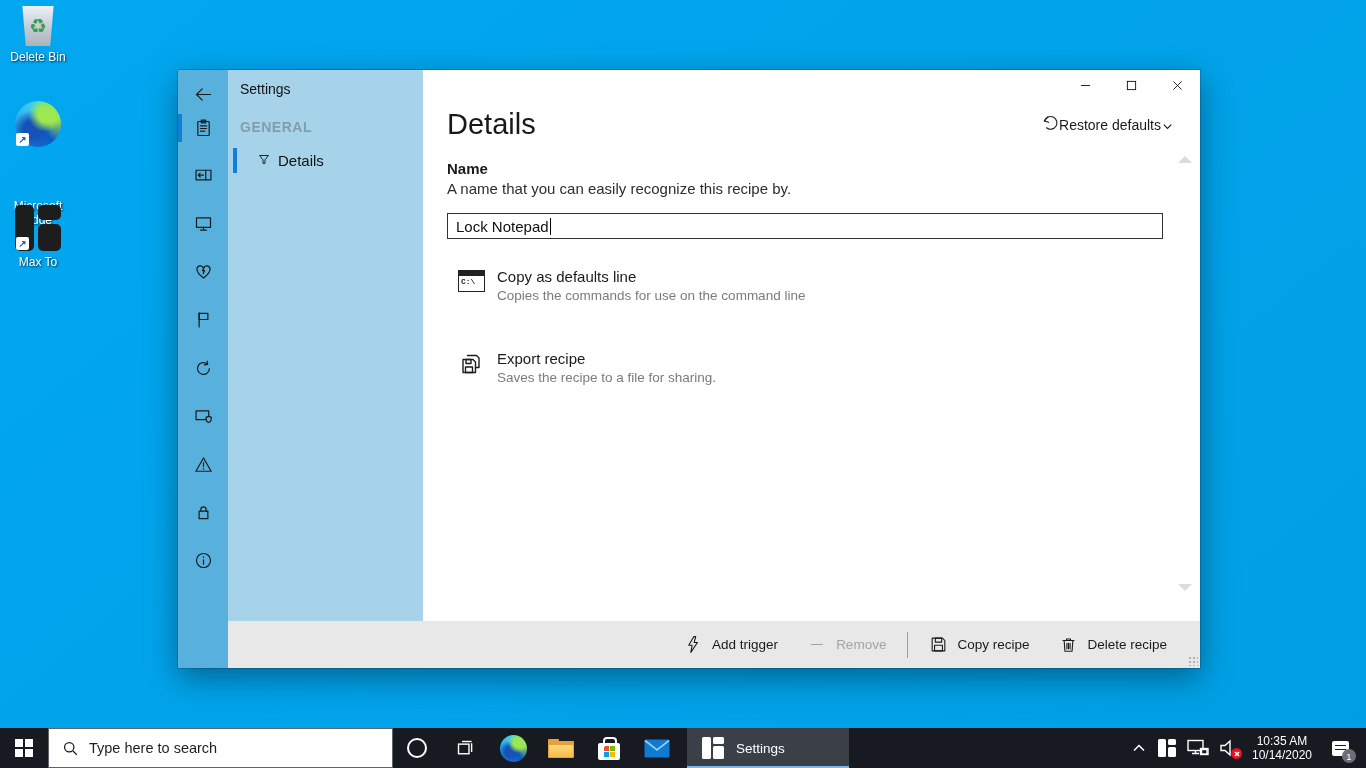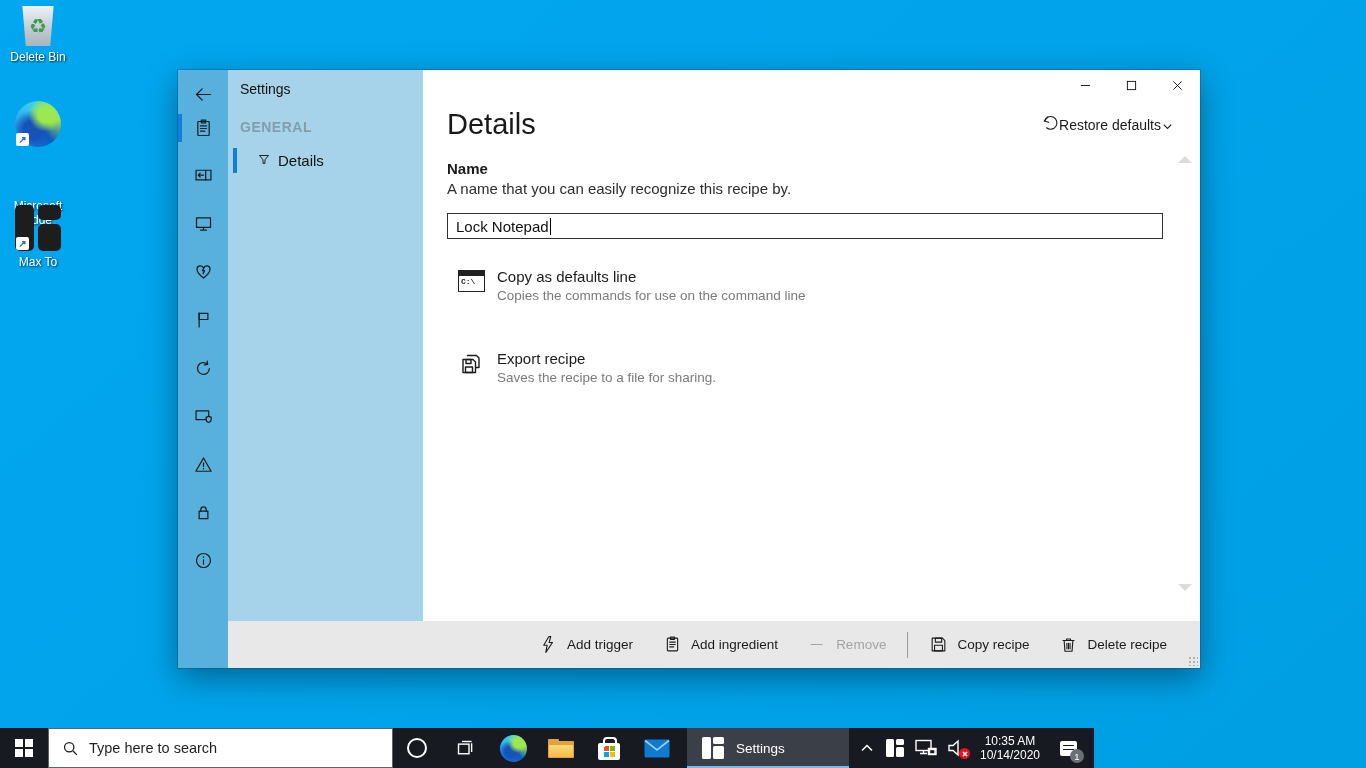--- a/index.html
+++ b/index.html
@@ -67,21 +67,21 @@
   .tb-item { display:flex; align-items:center; gap:9px; padding:16px 15px; height:100%; }
   .tb-item svg { width:19px; height:19px; }
   .tb-item .tlabel { font-size:13.5px; color:#1b1b1b; white-space:nowrap; }
   .tb-item.disabled .tlabel { color:#a4a4a4; }
   .tb-item.disabled svg { stroke:#a4a4a4; }
   .tb-sep { width:1px; height:26px; background:#9b9b9b; margin:0 6px; }
   .grip { position:absolute; right:2px; bottom:2px; width:10px; height:10px;
     background-image:radial-gradient(#b0b0b0 1px, transparent 1.2px); background-size:4px 4px; }
 
   
-  .taskbar { position:absolute; left:0; bottom:0; width:1094px; height:40px; background:#171a21; display:flex; align-items:stretch; }
+  .taskbar { position:absolute; left:0; bottom:0; width:1366px; height:40px; background:#171a21; display:flex; align-items:stretch; }
   .tb-btn { width:48px; display:flex; align-items:center; justify-content:center; flex:none; }
   .start-grid { display:grid; grid-template-columns:8px 8px; grid-template-rows:8px 8px; gap:1.5px; }
   .start-grid div { background:#fff; }
   .searchbox { width:345px; flex:none; background:#fff; border:1px solid #5e6468; display:flex; align-items:center; gap:10px; padding-left:13px; }
   .searchbox svg { width:17px; height:17px; stroke:#1b1b1b; stroke-width:1.5; fill:none; }
   .searchbox .sph { font-size:14.5px; color:#1f1f1f; }
   .task-btn { margin-left:6px; width:162px; flex:none; background:#3a3f48; display:flex; align-items:center; gap:12px; padding-left:15px; position:relative; }
   .task-btn .underline { position:absolute; left:0; bottom:0; width:100%; height:2px; background:#76b9ed; }
   .task-btn .tk-label { color:#fff; font-size:13.5px; }
   .tray { position:absolute; right:0; top:0; height:40px; display:flex; align-items:center; padding-right:6px; }
@@ -292,28 +292,20 @@
       </div>
     </div>
 
     <div class="toolbar">
       <div class="tb-item">
         <svg viewBox="0 0 24 24">
             <path d="M12.5 2 6 13h4.2L8.6 22 17 9.5h-4.2L14.8 2Z"></path>
           </svg>
         <span class="tlabel">Add trigger</span>
       </div>
-      <div class="tb-item">
-        <svg viewBox="0 0 24 24">
-            <rect x="5.5" y="4" width="13" height="16" rx="1"></rect>
-            <rect x="9.5" y="2.5" width="5" height="3"></rect>
-            <path d="M8.5 9h7M8.5 12h7M8.5 15h5"></path>
-          </svg>
-        <span class="tlabel">Add ingredient</span>
-      </div>
       <div class="tb-item disabled">
         <svg viewBox="0 0 24 24">
             <path d="M4 12h14"></path>
           </svg>
         <span class="tlabel">Remove</span>
       </div>
       <div class="tb-sep"></div>
       <div class="tb-item">
         <svg viewBox="0 0 24 24">
             <path d="M4 4h13l3 3v13H4Z"></path>

